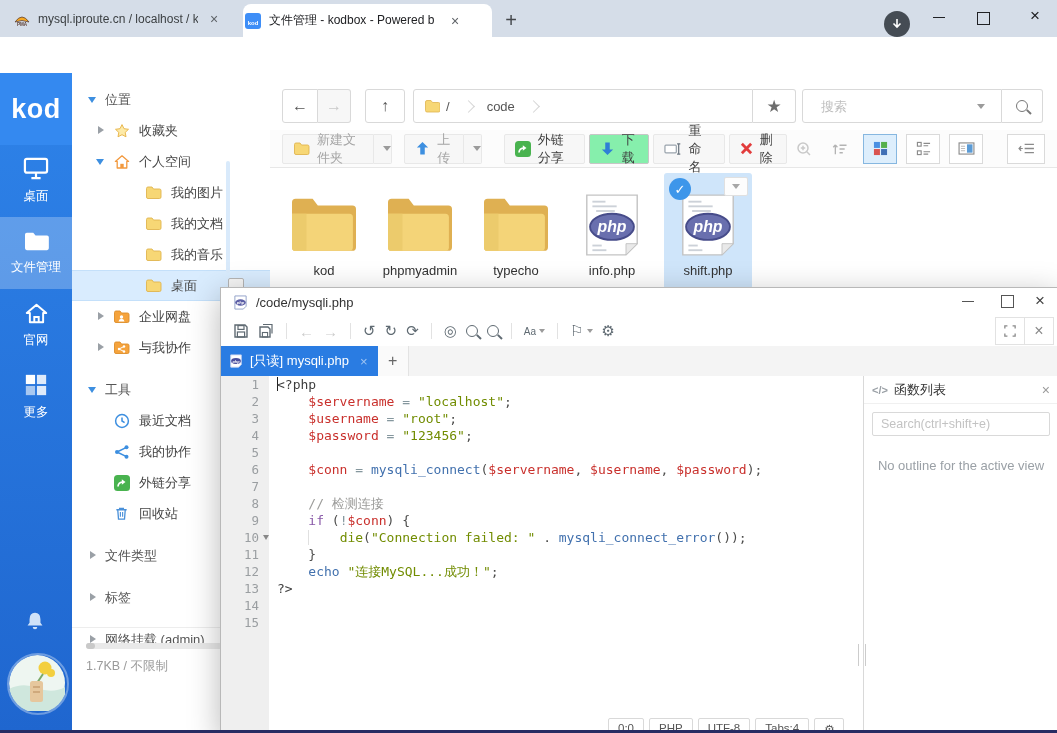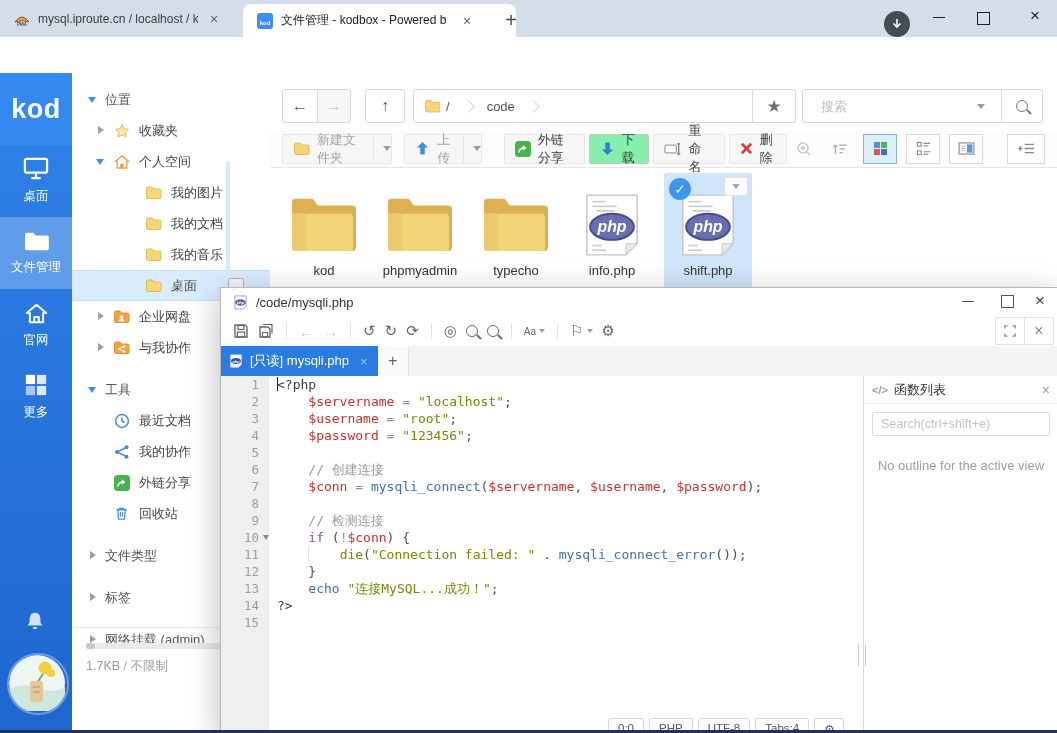--- a/index.html
+++ b/index.html
@@ -7,21 +7,21 @@
   #screen{position:relative;width:1057px;height:733px;background:#fff;overflow:hidden;}
   .abs{position:absolute;}
   .icon{display:inline-flex;align-items:center;justify-content:center;line-height:1;}
   svg{display:block;}
 
   
   #tabstrip{left:0;top:0;width:1057px;height:37px;background:#d5dde8;}
   .tab-inactive{left:8px;top:0;width:230px;height:37px;display:flex;align-items:center;gap:8px;padding:0 6px;}
   .tab-inactive .ttl{font-size:12px;color:#3c4043;white-space:nowrap;overflow:hidden;width:160px;}
   .tab-active{left:243px;top:4px;width:245px;height:33px;background:#fff;border-radius:8px 8px 0 0;
-    display:flex;align-items:center;gap:8px;padding:0 14px;}
+    display:flex;align-items:center;gap:8px;padding:0 2px;}
   .tab-active .ttl{font-size:12px;color:#202124;white-space:nowrap;overflow:hidden;width:170px;}
   .tab-close{color:#5f6368;font-size:14px;width:16px;text-align:center;cursor:default;}
   #newtab{left:499px;top:8px;width:24px;height:24px;color:#44474b;font-size:20px;display:flex;align-items:center;justify-content:center;border-radius:50%;}
   #dl-badge{left:884px;top:11px;width:26px;height:26px;border-radius:50%;background:#454c54;display:flex;align-items:center;justify-content:center;}
   #dl-badge svg{width:12px;height:12px;}
   .winctl{color:#202124;}
   #win-min{left:928px;top:17px;width:22px;}#win-min div{height:1.4px;background:#202124;width:12px;margin:0 auto;}
   #win-max{left:977px;top:12px;width:11px;height:11px;border:1.4px solid #202124;}
   #win-close{left:1024px;top:6px;font-size:17px;color:#202124;width:22px;text-align:center;}
 
@@ -785,21 +785,20 @@
           <div class="gut-line">13</div>
           <div class="gut-line">14</div>
           <div class="gut-line">15</div>
         </div>
       <div id="code">
           <div class="code-line"><span class="caret"></span><span class="tk-meta">&lt;?php</span></div>
           <div class="code-line"><span class="tk-pln">    </span><span class="tk-var">$servername</span><span class="tk-op"> = </span><span class="tk-str">"localhost"</span><span class="tk-pln">;</span></div>
           <div class="code-line"><span class="tk-pln">    </span><span class="tk-var">$username</span><span class="tk-op"> = </span><span class="tk-str">"root"</span><span class="tk-pln">;</span></div>
           <div class="code-line"><span class="tk-pln">    </span><span class="tk-var">$password</span><span class="tk-op"> = </span><span class="tk-str">"123456"</span><span class="tk-pln">;</span></div>
           <div class="code-line"></div>
-          <div class="code-line"><span class="tk-pln">    </span><span class="tk-com">// 创建连接</span></div>
           <div class="code-line"><span class="tk-pln">    </span><span class="tk-var">$conn</span><span class="tk-op"> = </span><span class="tk-fn">mysqli_connect</span><span class="tk-pln">(</span><span class="tk-var">$servername</span><span class="tk-pln">, </span><span class="tk-var">$username</span><span class="tk-pln">, </span><span class="tk-var">$password</span><span class="tk-pln">);</span></div>
           <div class="code-line"></div>
           <div class="code-line"><span class="tk-pln">    </span><span class="tk-com">// 检测连接</span></div>
           <div class="code-line"><span class="tk-pln">    </span><span class="tk-kw">if</span><span class="tk-pln"> (</span><span class="tk-op">!</span><span class="tk-var">$conn</span><span class="tk-pln">) {</span></div>
           <div class="code-line"><span class="guide"></span><span class="tk-pln">        </span><span class="tk-fnalt">die</span><span class="tk-pln">(</span><span class="tk-str">"Connection failed: "</span><span class="tk-pln"> . </span><span class="tk-fn">mysqli_connect_error</span><span class="tk-pln">());</span></div>
           <div class="code-line"><span class="tk-pln">    }</span></div>
           <div class="code-line"><span class="tk-pln">    </span><span class="tk-fn">echo</span><span class="tk-pln"> </span><span class="tk-str">"连接MySQL...成功！"</span><span class="tk-pln">;</span></div>
           <div class="code-line"><span class="tk-meta">?&gt;</span></div>
           <div class="code-line"></div>
         </div>

